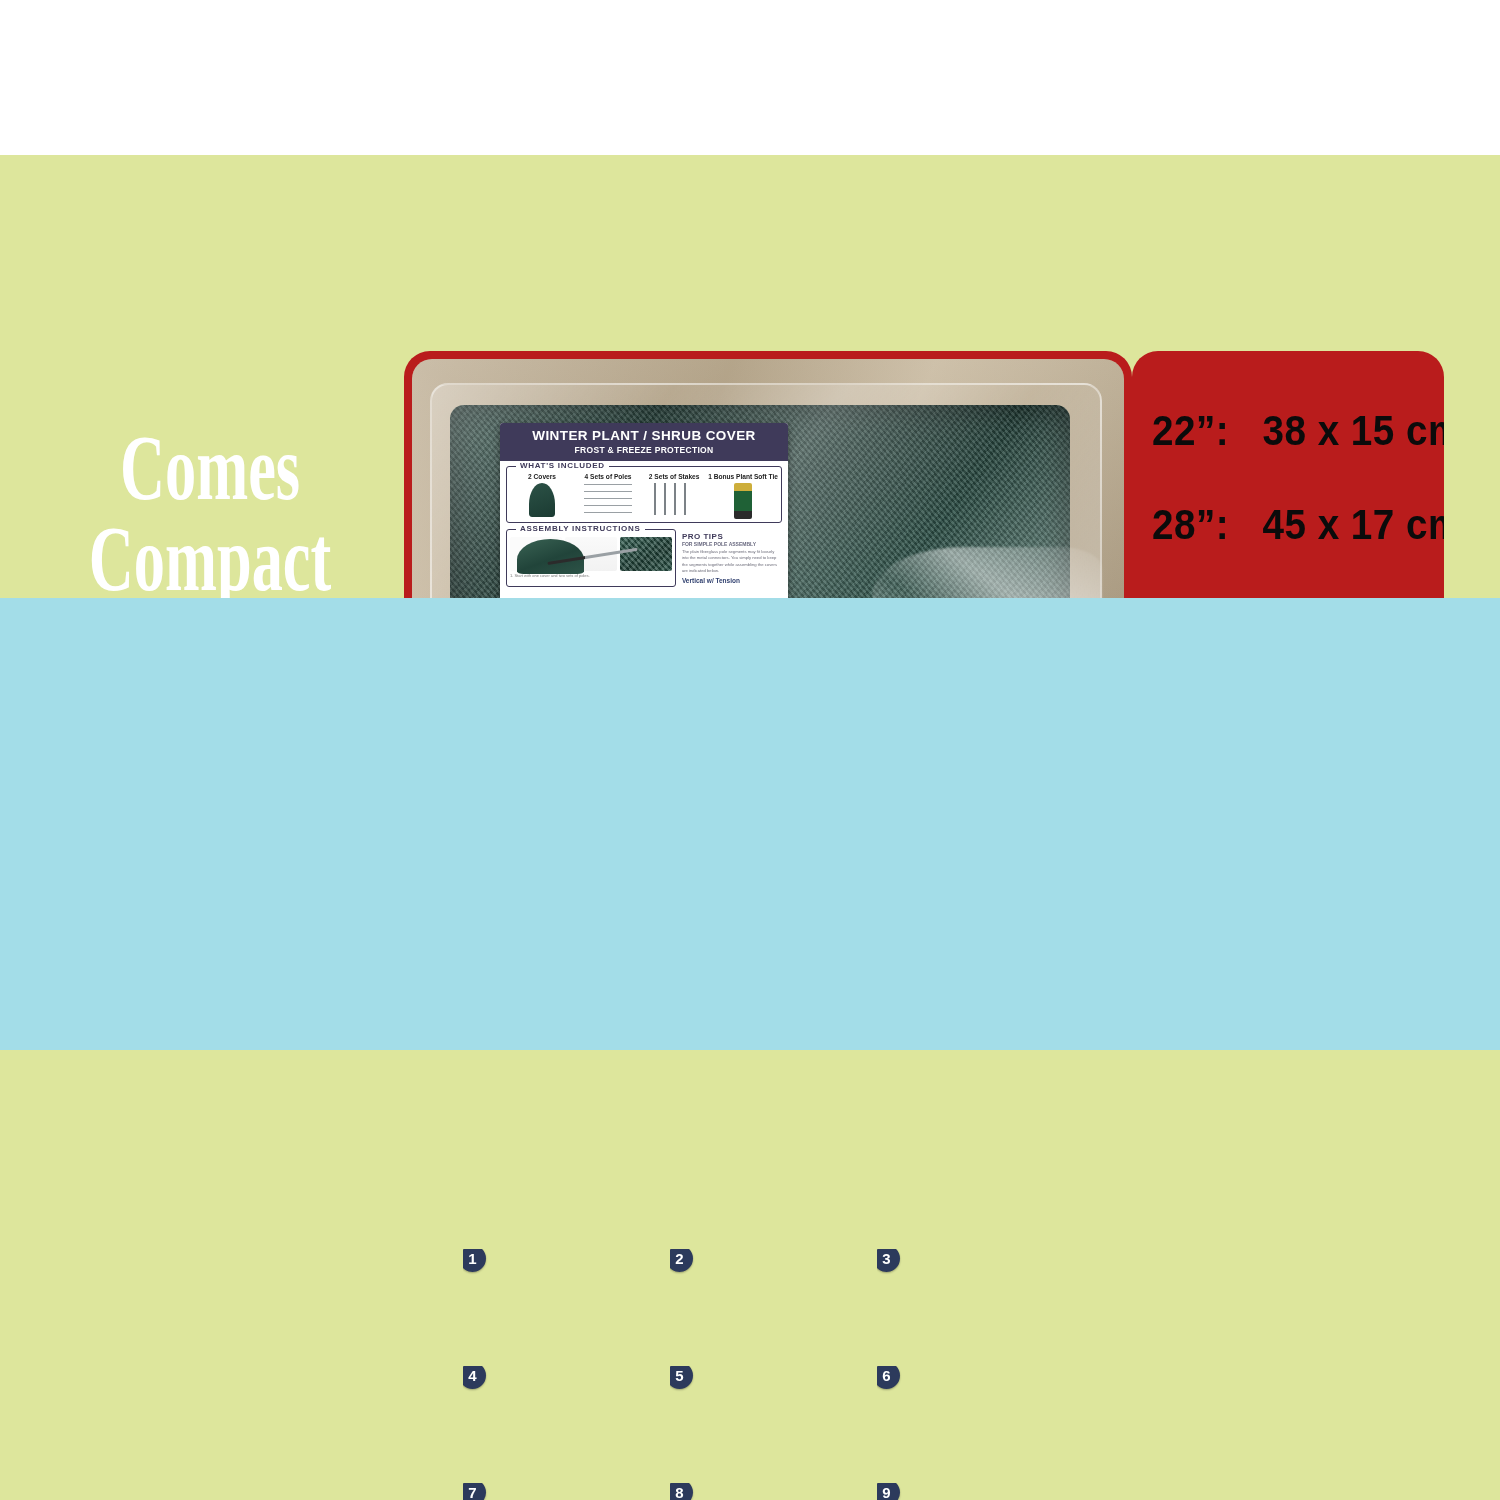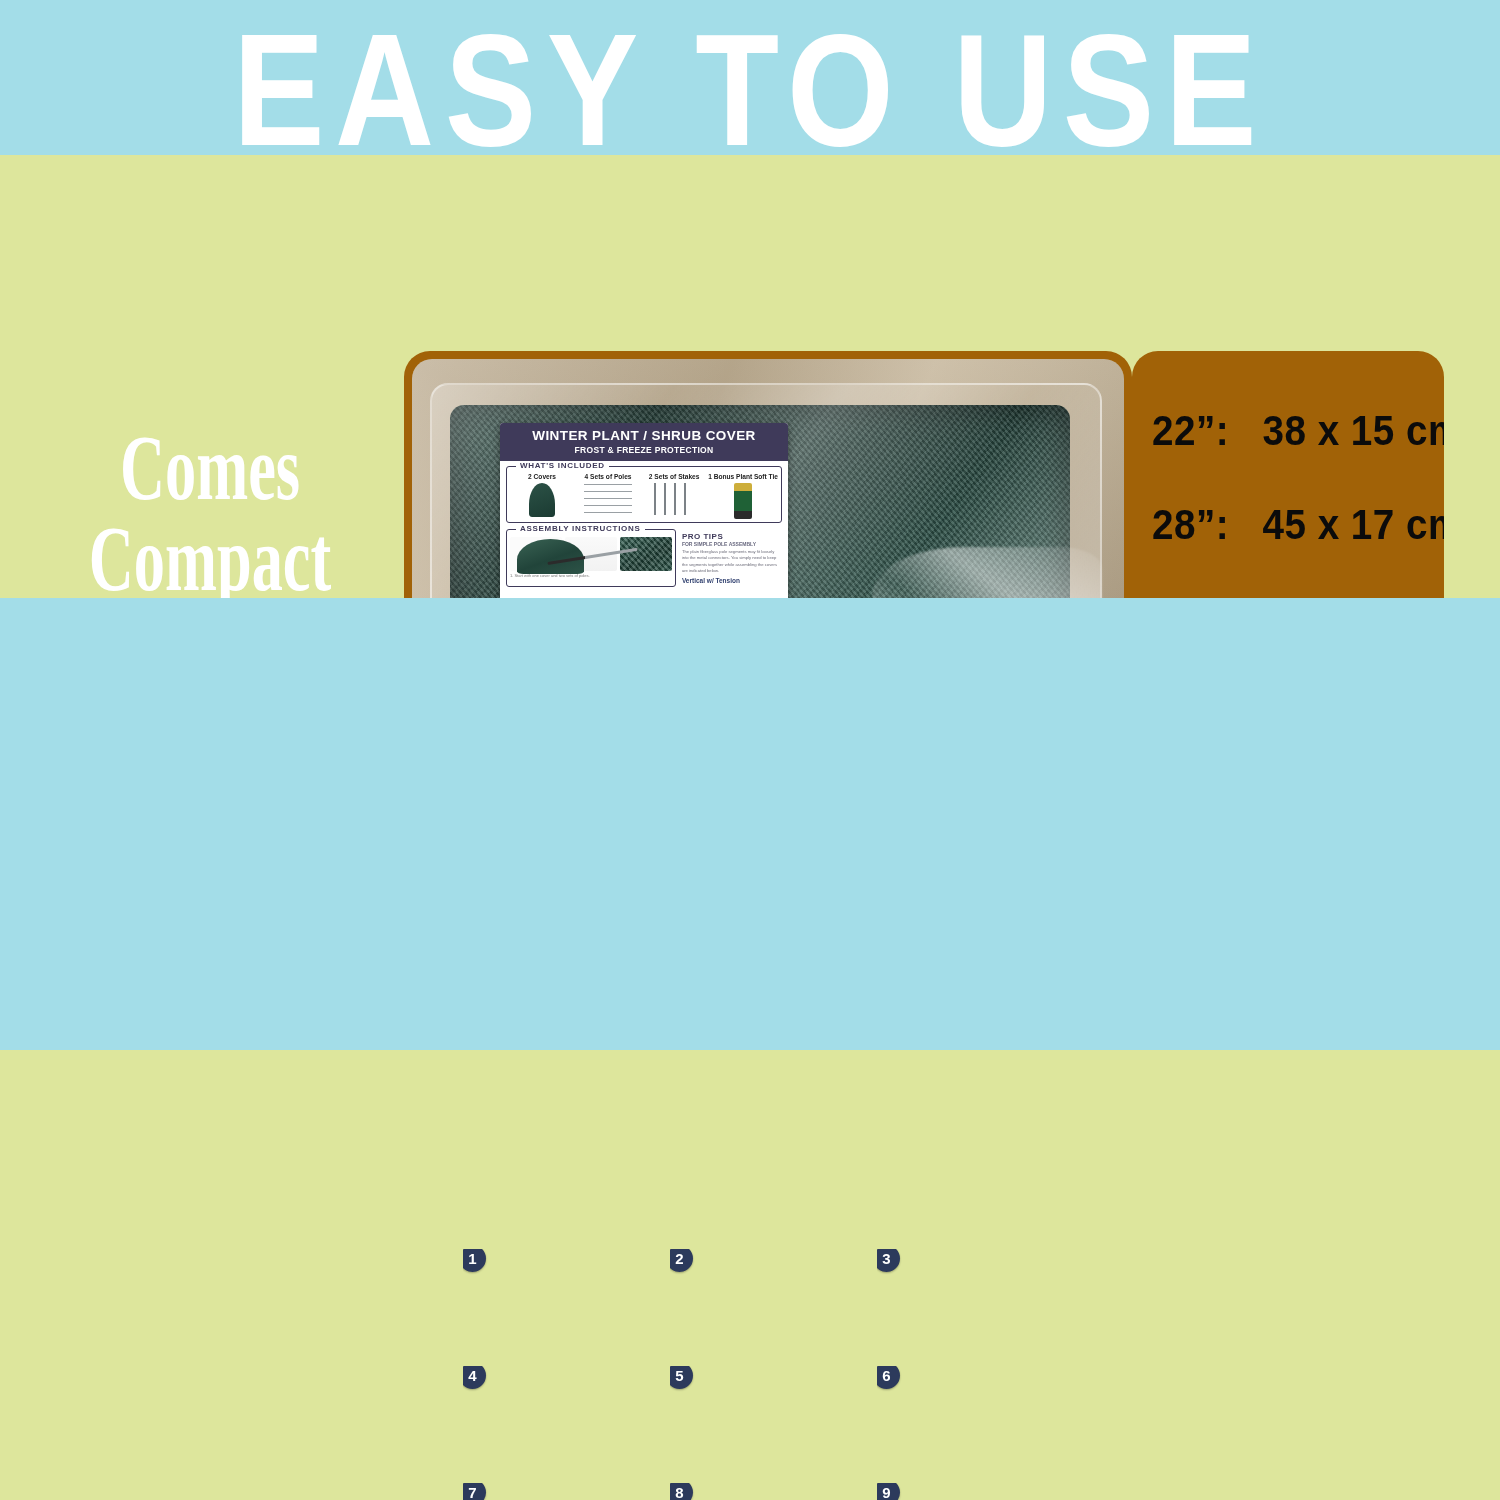--- a/index.html
+++ b/index.html
@@ -47,21 +47,21 @@
     font-size:78px; text-align:center;
     transform-origin:center center;
   }
   #heading-assembly {
     left:1055px; top:735px; width:560px;
     font-size:78px; text-align:center;
     transform-origin:center center;
   }
 
   
-  .card { position:absolute; background:#a16207; border-radius:26px; overflow:hidden; }
+  .card { position:absolute; background:#b91c1c; border-radius:26px; overflow:hidden; }
 
   
   #card-compact { left:404px; top:196px; width:728px; height:348px; border-radius:26px; }
   #pkg-photo {
     position:absolute; left:8px; top:8px; width:712px; height:332px;
     border-radius:20px; overflow:hidden;
     background:
       radial-gradient(ellipse at 20% 15%, #cdbfa8 0%, #b9a98e 42%, #a79madd 70%),
       linear-gradient(145deg,#cabb9f 0%, #b5a489 48%, #c3b396 100%);
   }
@@ -289,23 +289,20 @@
   .stake-pin {
     position:absolute; left:38%; top:48%; width:3%; height:22%;
     background:#1c3c33; transform:rotate(18deg); border-radius:2px;
   }
 </style>
 </head>
 <body>
 
 <div class="page">
 
-  <div class="band" id="band-header">
-    <div class="header-title">EASY TO USE</div>
-  </div>
 
   <div class="band" id="band-one">
 
     <div class="sideheading" id="heading-compact">Comes Compact</div>
 
     <div class="card" id="card-compact">
       <div id="pkg-photo">
         <div class="pkg-cardboard"></div>
         <div class="pkg-bag"></div>
         <div class="pkg-plastic"></div>

